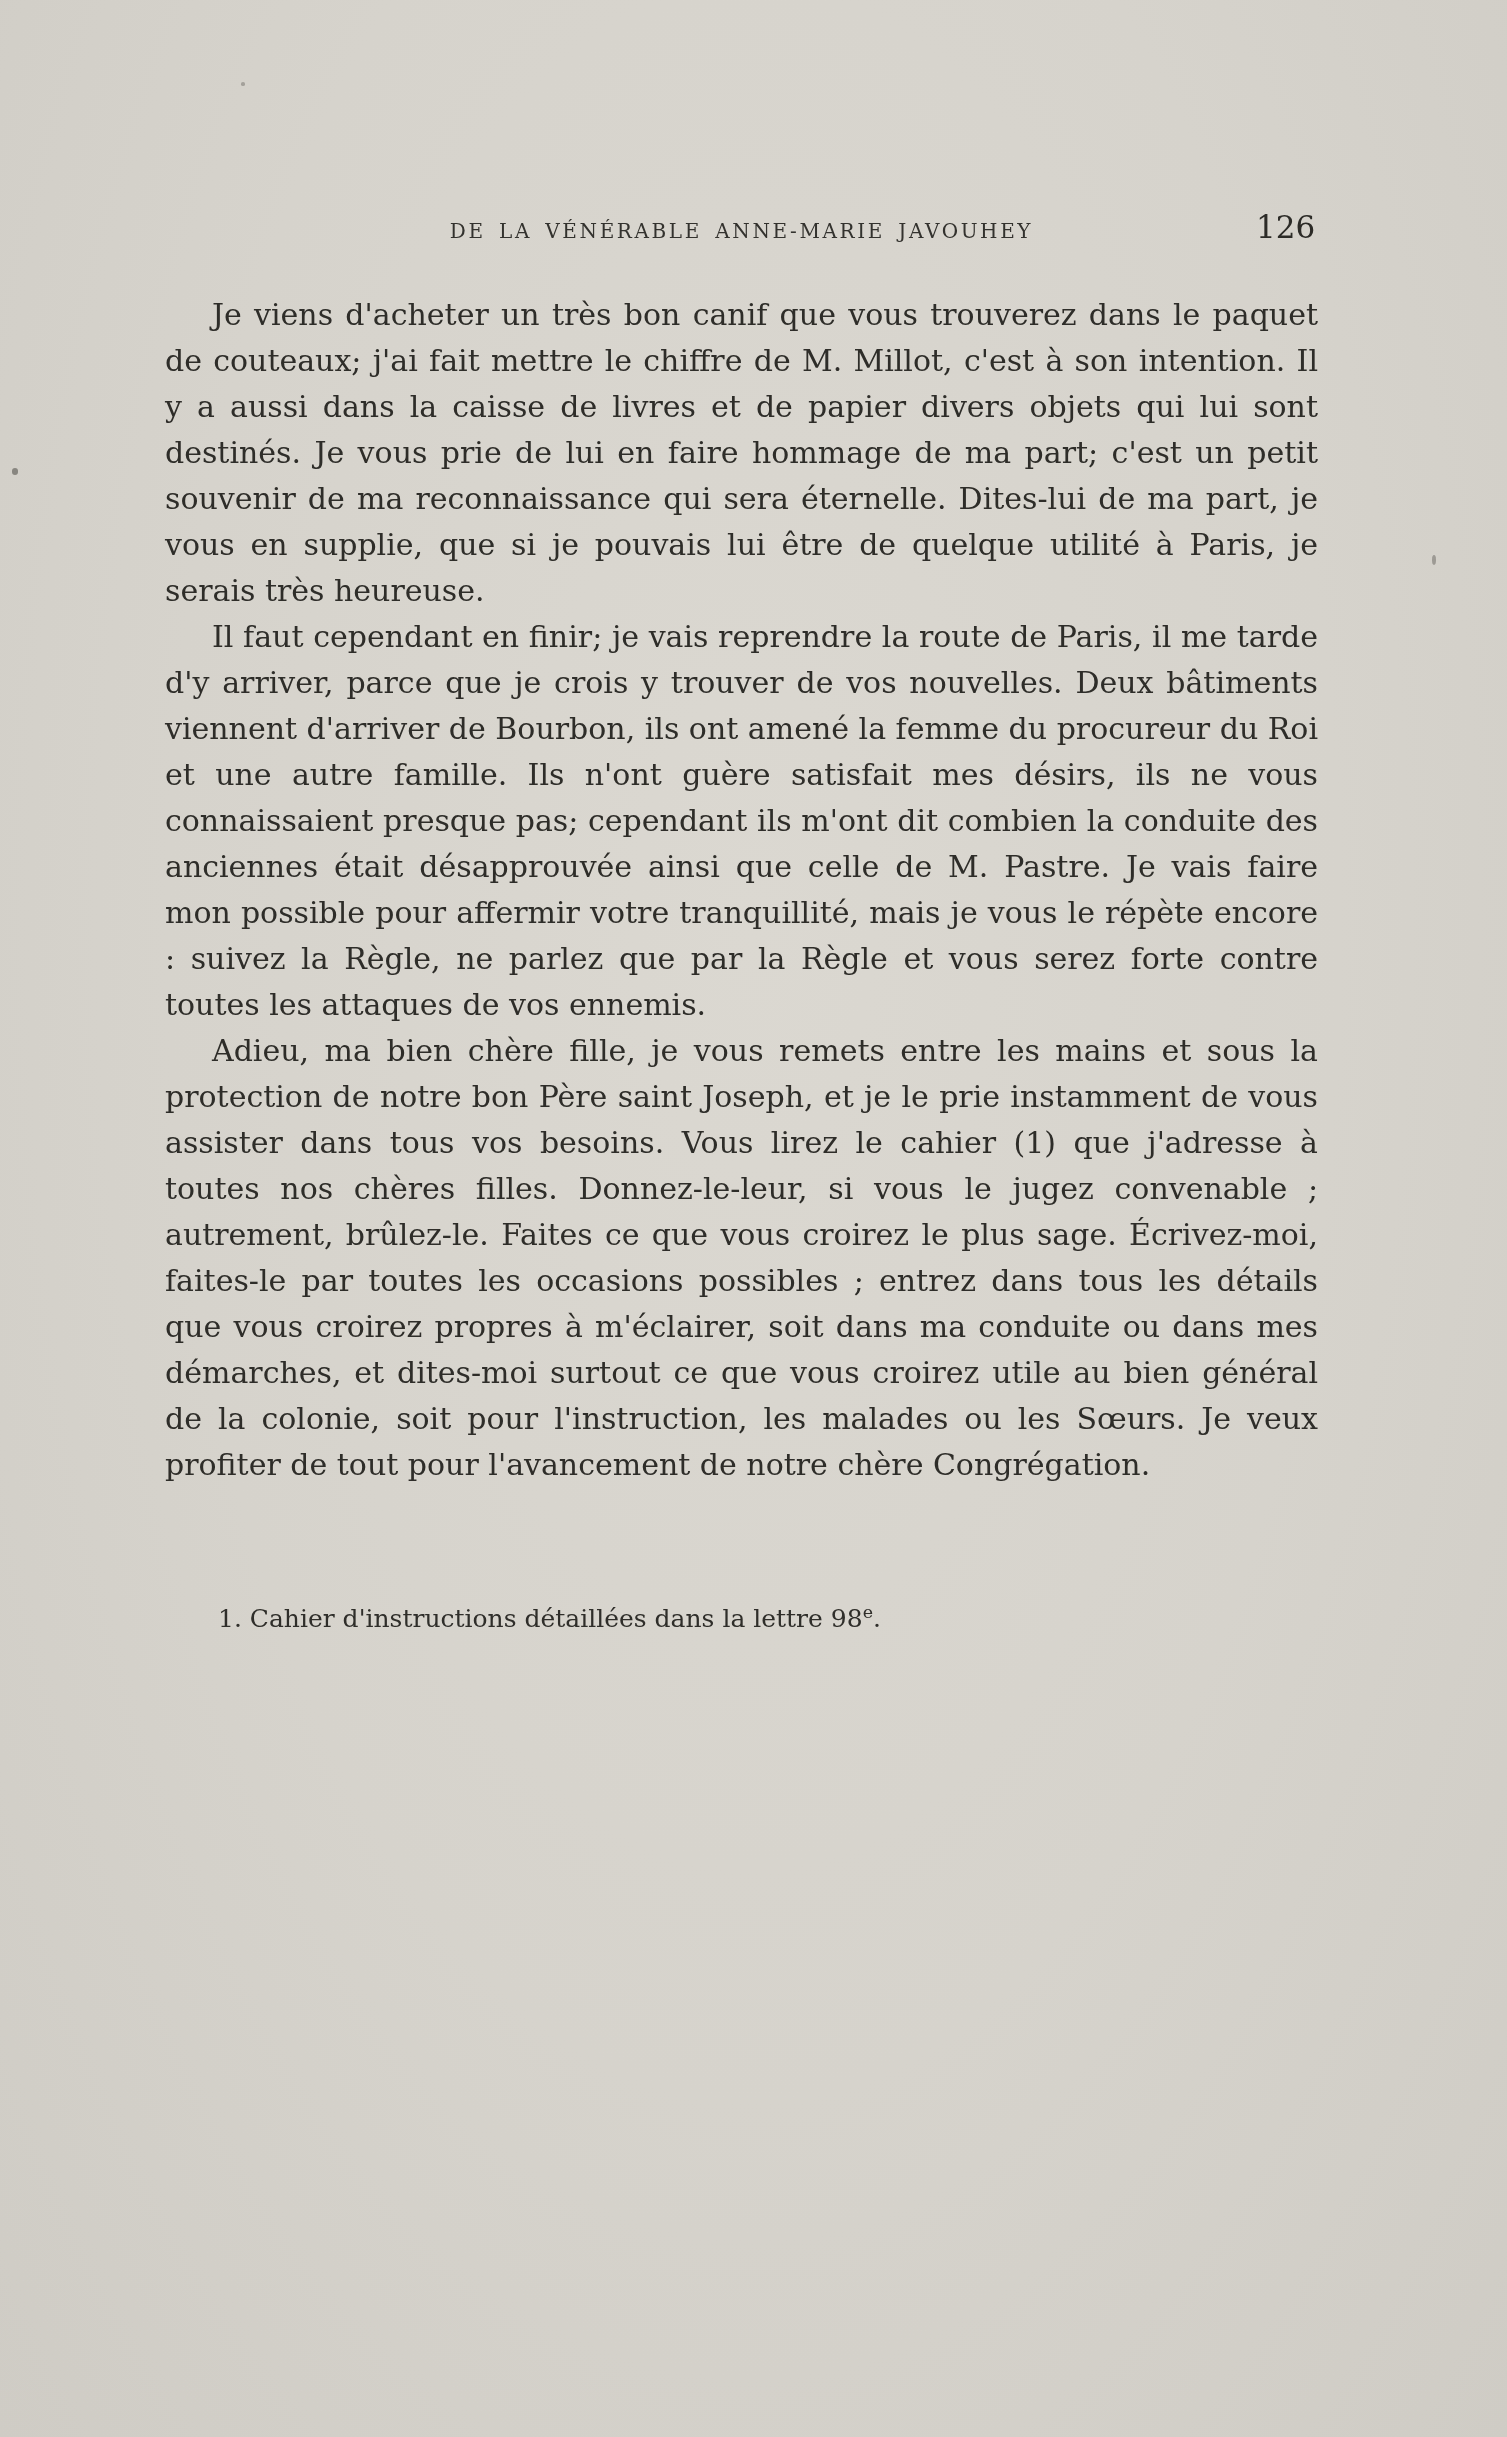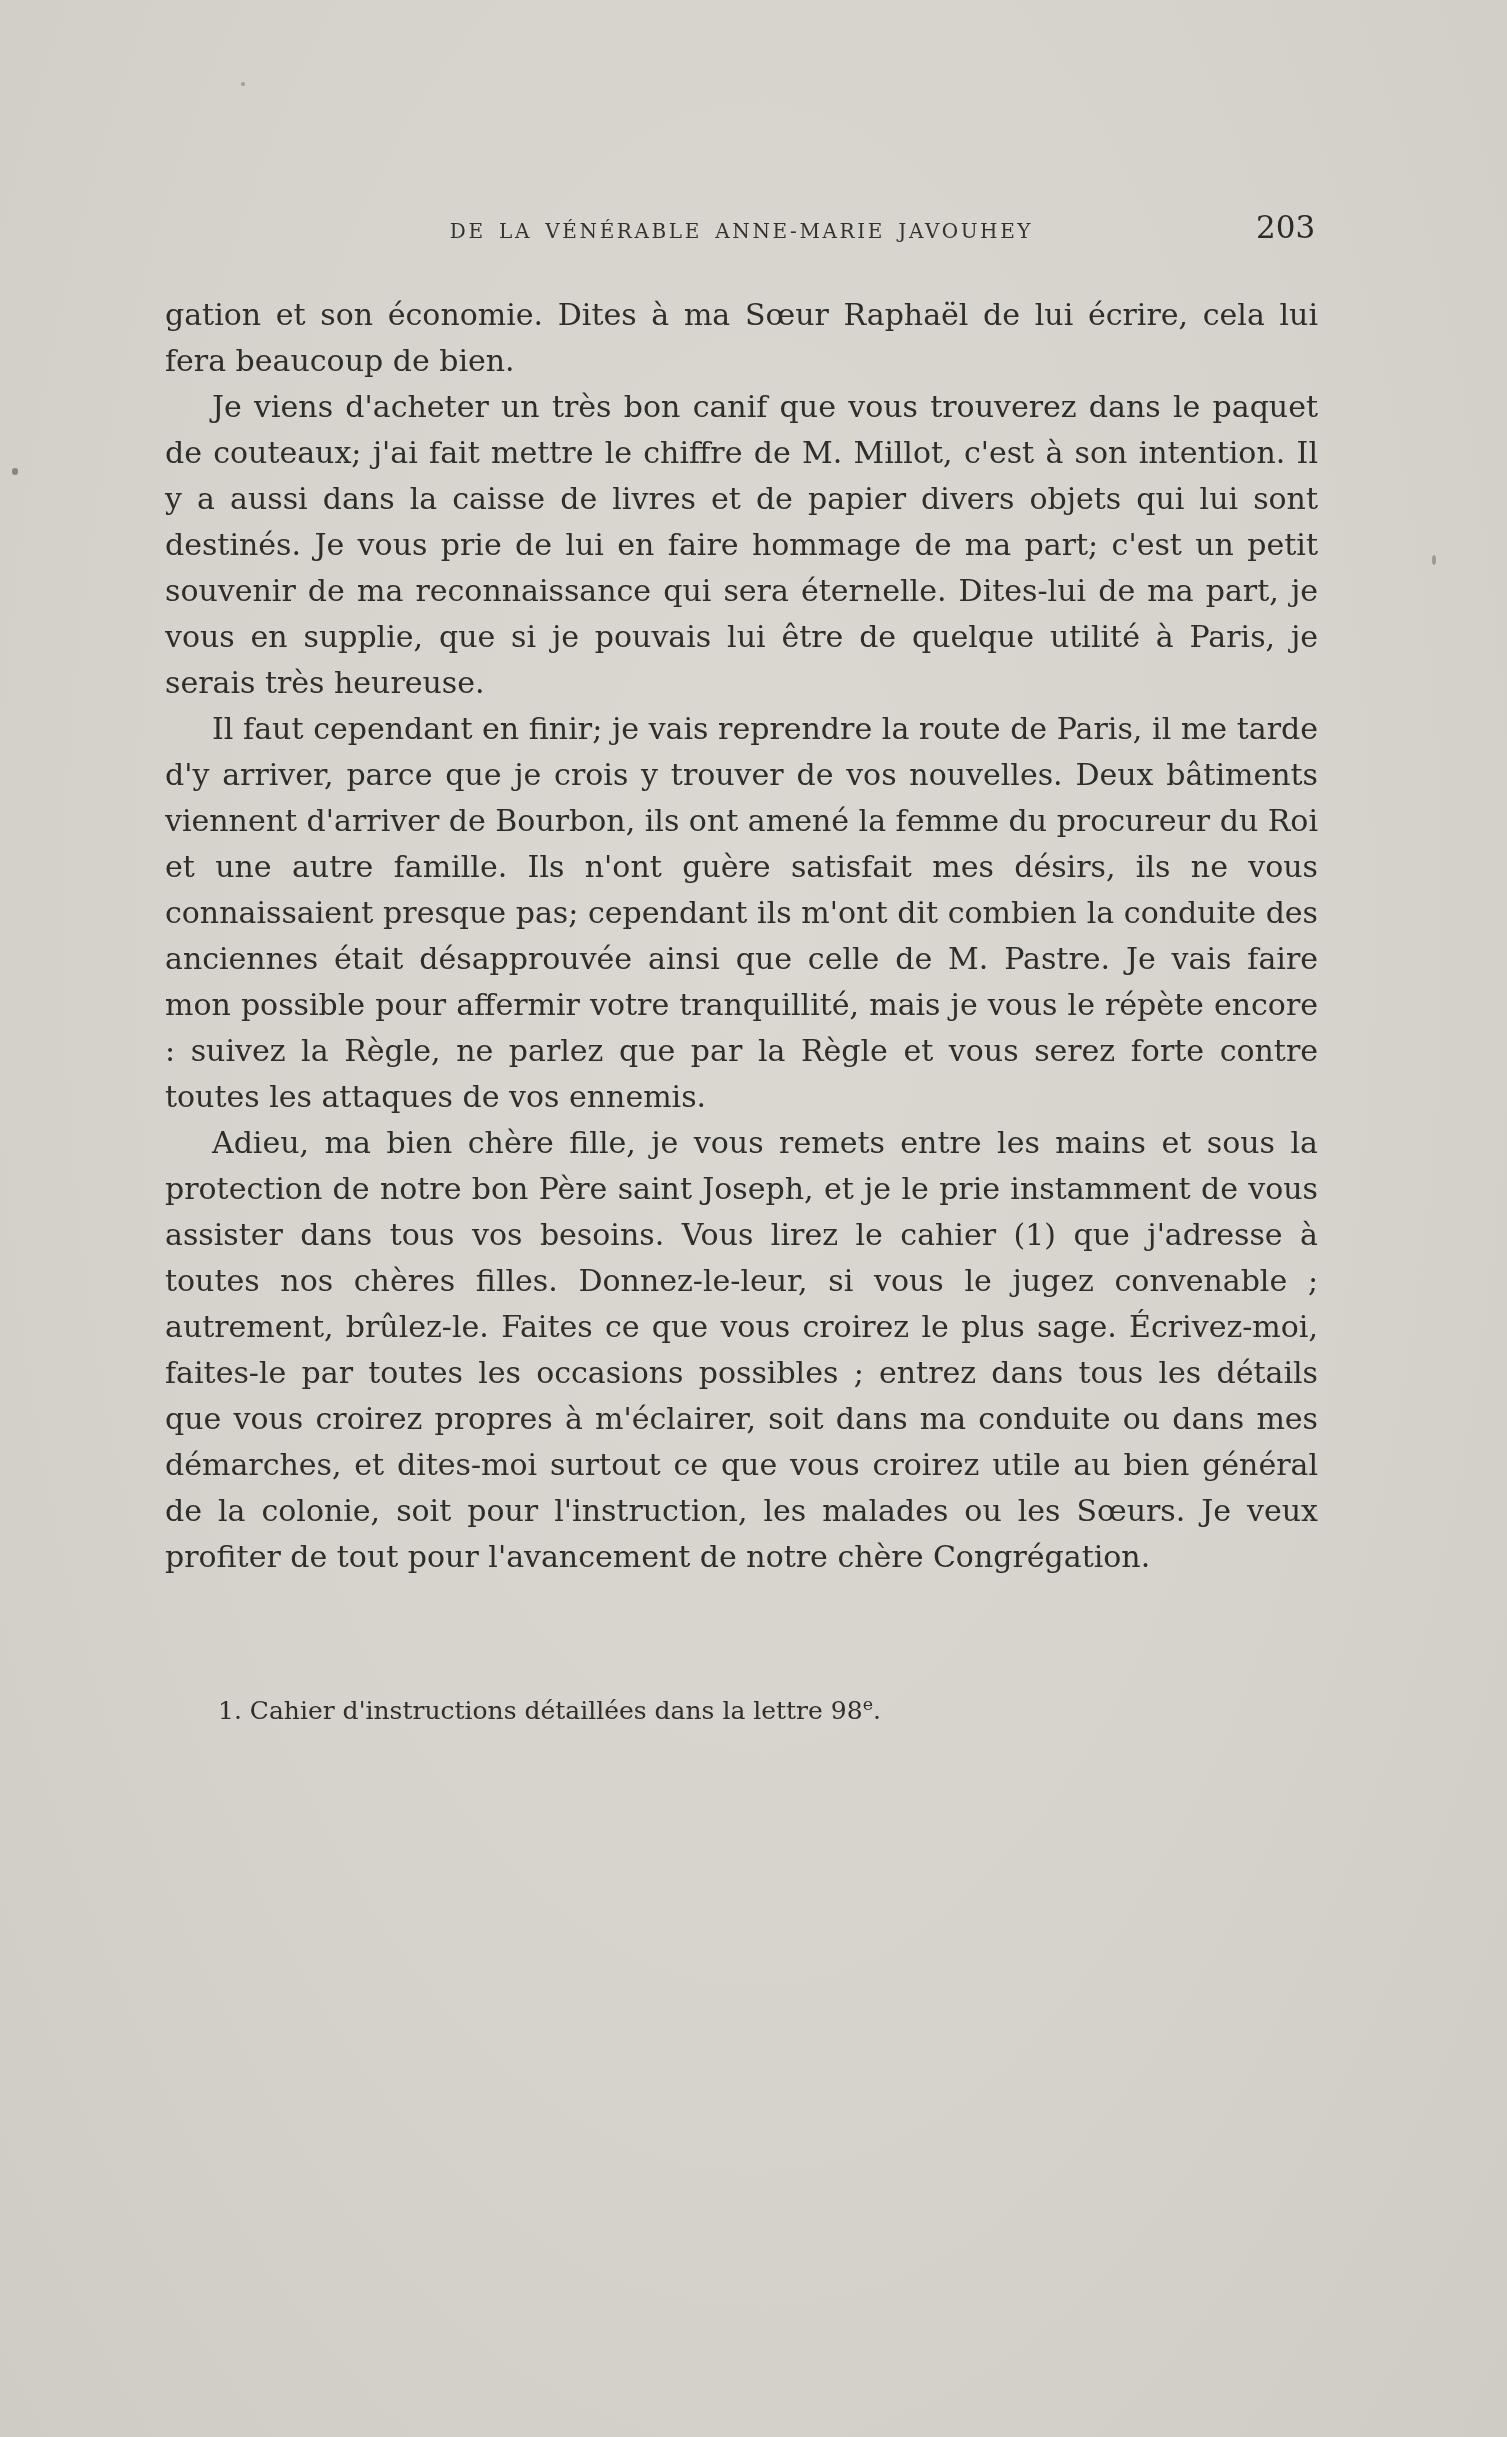--- a/index.html
+++ b/index.html
@@ -90,25 +90,24 @@
 <div class="page">
 
   <span class="speck s1"></span>
   <span class="speck s2"></span>
   <span class="speck s3"></span>
 
   <div class="column">
 
     <div class="running-header">
       <div class="header-title">DE LA VÉNÉRABLE ANNE-MARIE JAVOUHEY</div>
-      <div class="page-number">203</div>
+      <div class="page-number">126</div>
     </div>
 
     <div class="letter-body">
-      <p class="continuation">gation et son économie. Dites à ma Sœur Raphaël de lui écrire, cela lui fera beaucoup de bien.</p>
       <p>Je viens d'acheter un très bon canif que vous trouverez dans le paquet de couteaux; j'ai fait mettre le chiffre de M. Millot, c'est à son intention. Il y a aussi dans la caisse de livres et de papier divers objets qui lui sont destinés. Je vous prie de lui en faire hommage de ma part; c'est un petit souvenir de ma reconnaissance qui sera éternelle. Dites-lui de ma part, je vous en supplie, que si je pouvais lui être de quelque utilité à Paris, je serais très heureuse.</p>
       <p>Il faut cependant en finir; je vais reprendre la route de Paris, il me tarde d'y arriver, parce que je crois y trouver de vos nouvelles. Deux bâtiments viennent d'arriver de Bourbon, ils ont amené la femme du procureur du Roi et une autre famille. Ils n'ont guère satisfait mes désirs, ils ne vous connaissaient presque pas; cependant ils m'ont dit combien la conduite des anciennes était désapprouvée ainsi que celle de M. Pastre. Je vais faire mon possible pour affermir votre tranquillité, mais je vous le répète encore : suivez la Règle, ne parlez que par la Règle et vous serez forte contre toutes les attaques de vos ennemis.</p>
       <p>Adieu, ma bien chère fille, je vous remets entre les mains et sous la protection de notre bon Père saint Joseph, et je le prie instamment de vous assister dans tous vos besoins. Vous lirez le cahier (1) que j'adresse à toutes nos chères filles. Donnez-le-leur, si vous le jugez convenable ; autrement, brûlez-le. Faites ce que vous croirez le plus sage. Écrivez-moi, faites-le par toutes les occasions possibles ; entrez dans tous les détails que vous croirez propres à m'éclairer, soit dans ma conduite ou dans mes démarches, et dites-moi surtout ce que vous croirez utile au bien général de la colonie, soit pour l'instruction, les malades ou les Sœurs. Je veux profiter de tout pour l'avancement de notre chère Congrégation.</p>
     </div>
 
     <div class="footnote">
       <span>1. Cahier d'instructions détaillées dans la lettre 98</span><span class="sup">e</span><span>.</span>
     </div>
 
   </div>

